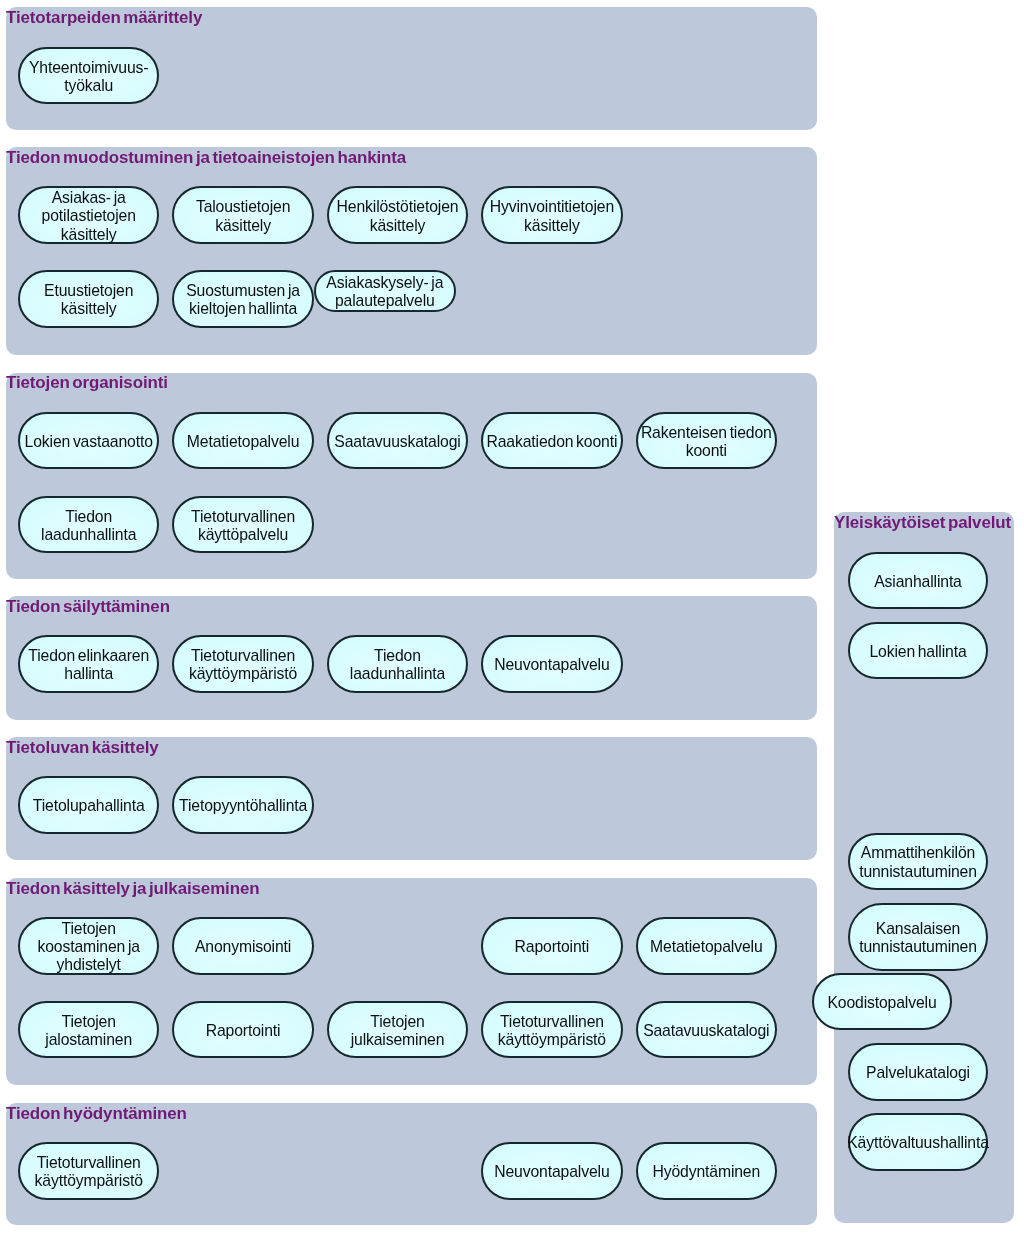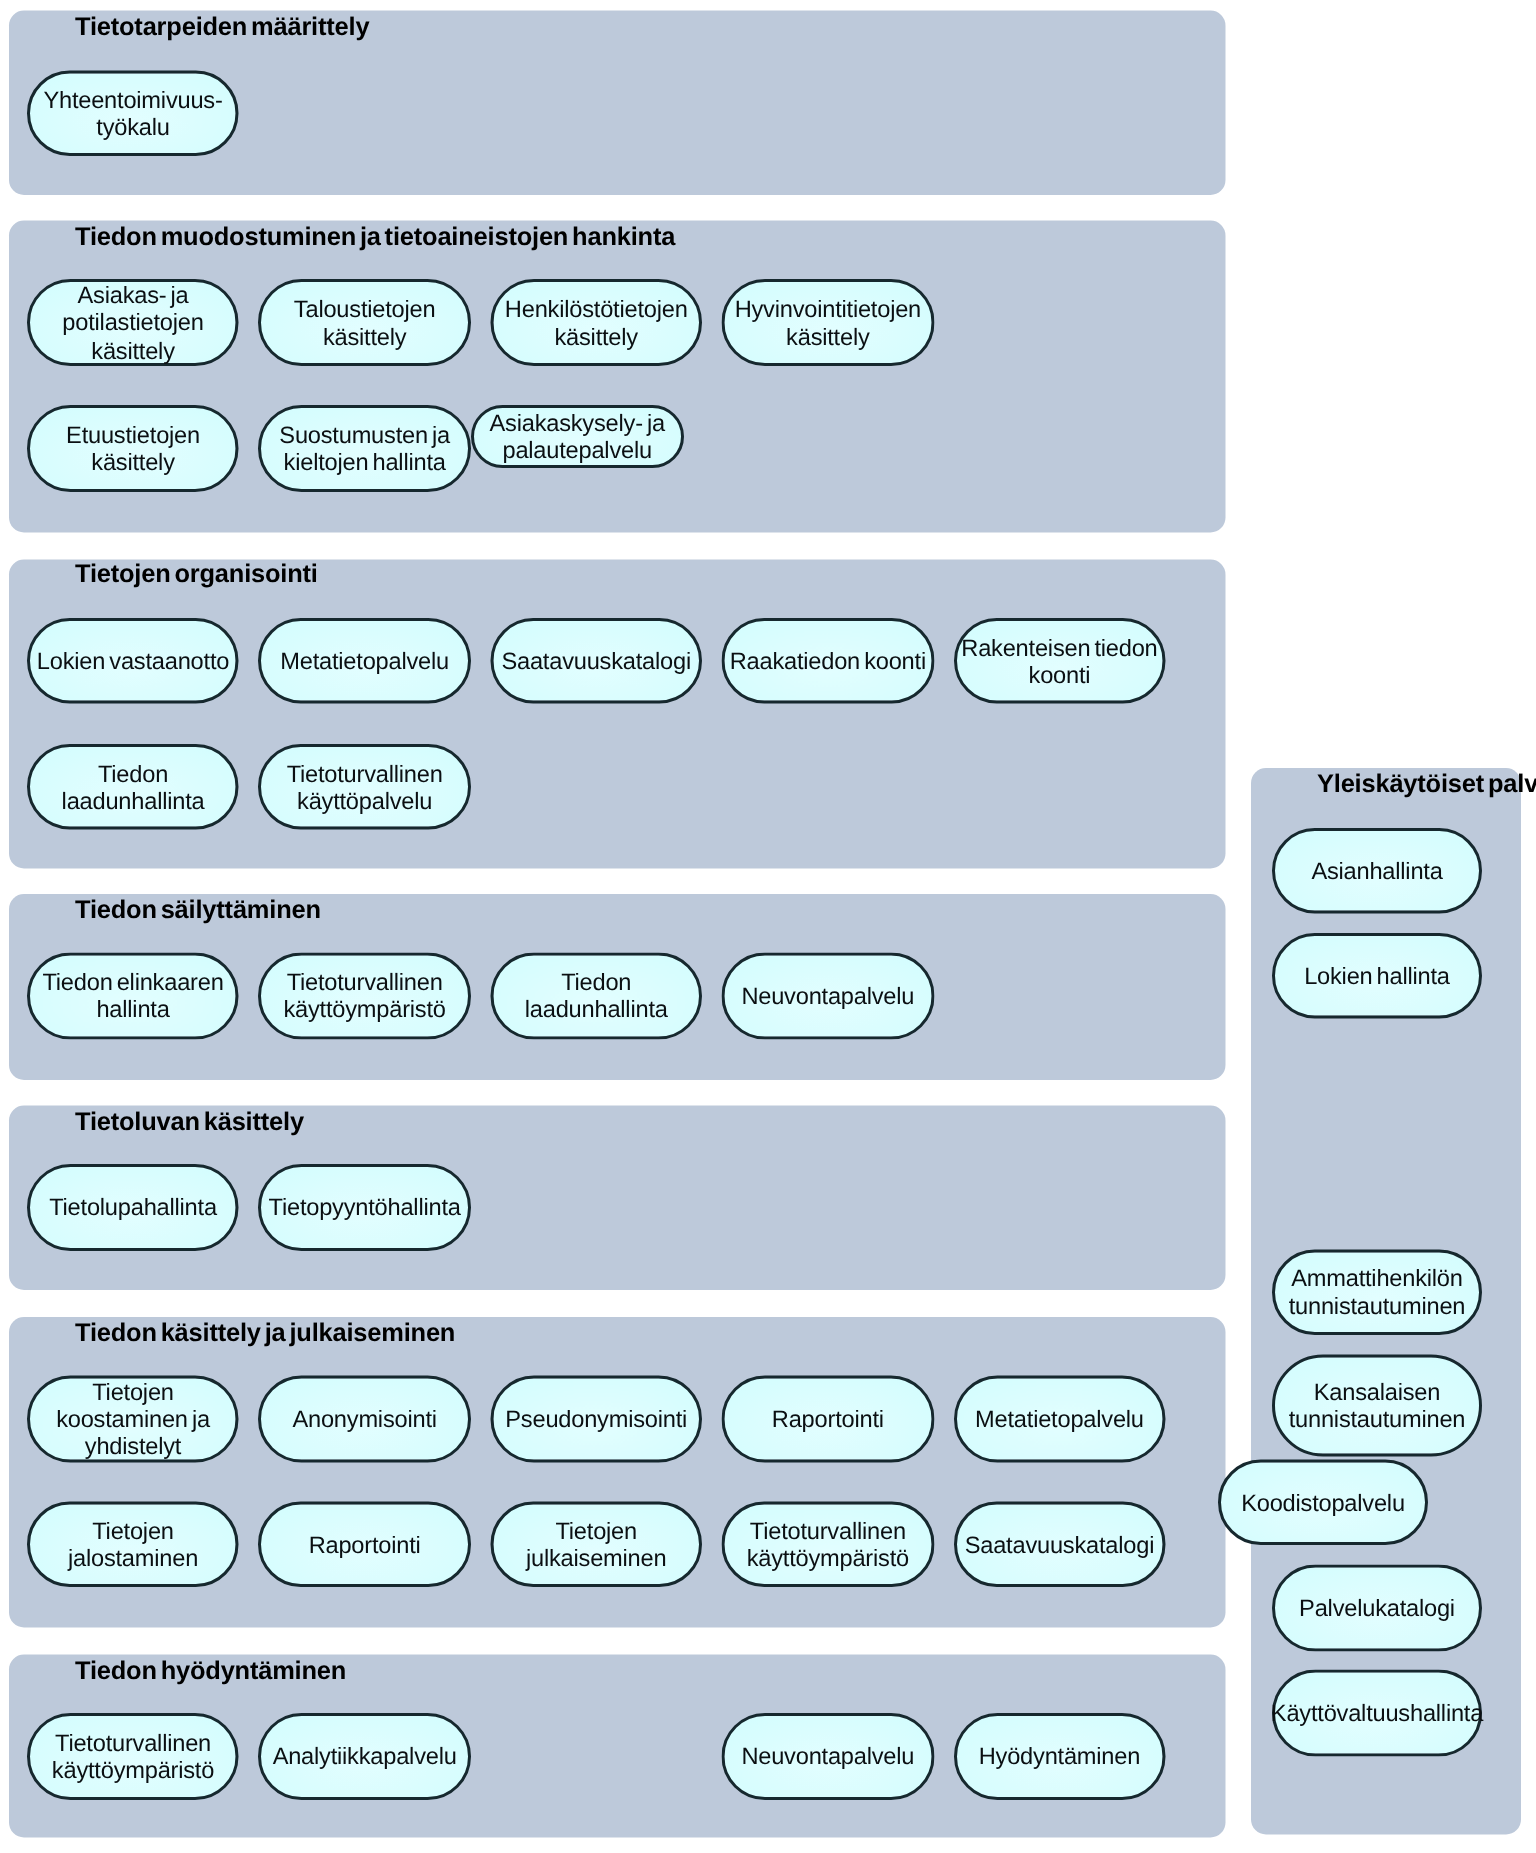--- a/index.html
+++ b/index.html
@@ -19,26 +19,25 @@
     border-radius:10px;
     box-sizing:border-box;
   }
   
   .group-title{
     position:absolute;
     font-weight:bold;
     font-size:16.95px;
     letter-spacing:-0.115px;
     word-spacing:-2.0px;
-    color:#000000;
+    color:#701a75;
     white-space:nowrap;
     line-height:1;
     -webkit-font-smoothing:antialiased;
     transform:translateZ(0);
-    padding-left:44px;
   }
   
   .pill{
     position:absolute;
     box-sizing:border-box;
     border:2px solid #16282e;
     border-radius:999px;
     background:radial-gradient(72% 84% at 50% 58%,
                                #e2feff 0%, #dbfdfe 45%, #d6fdfe 74%, #d1fcfe 100%);
     display:flex;align-items:center;justify-content:center;
@@ -154,23 +153,20 @@
   <div class="group" style="left:6px;top:877.6px;width:811.3px;height:207.1px"></div>
   <div class="group-title" style="left:6px;top:880.5px">Tiedon käsittely ja julkaiseminen</div>
   <div class="pill" style="left:17.9px;top:916.95px;width:141.6px;height:57.6px">
       <span class="lbl">Tietojen
 koostaminen ja
 yhdistelyt</span>
     </div>
   <div class="pill" style="left:172.3px;top:916.95px;width:141.6px;height:57.6px">
       <span class="lbl">Anonymisointi</span>
     </div>
-  <div class="pill" style="left:326.7px;top:916.95px;width:141.6px;height:57.6px">
-      <span class="lbl">Pseudonymisointi</span>
-    </div>
   <div class="pill" style="left:481.1px;top:916.95px;width:141.6px;height:57.6px">
       <span class="lbl">Raportointi</span>
     </div>
   <div class="pill" style="left:635.5px;top:916.95px;width:141.6px;height:57.6px">
       <span class="lbl">Metatietopalvelu</span>
     </div>
   <div class="pill" style="left:17.9px;top:1000.65px;width:141.6px;height:57.6px">
       <span class="lbl">Tietojen
 jalostaminen</span>
     </div>
@@ -187,23 +183,20 @@
     </div>
   <div class="pill" style="left:635.5px;top:1000.65px;width:141.6px;height:57.6px">
       <span class="lbl">Saatavuuskatalogi</span>
     </div>
 
   <div class="group" style="left:6px;top:1102.6px;width:811.3px;height:122.2px"></div>
   <div class="group-title" style="left:6px;top:1105.5px">Tiedon hyödyntäminen</div>
   <div class="pill" style="left:17.9px;top:1141.95px;width:141.6px;height:57.6px">
       <span class="lbl">Tietoturvallinen
 käyttöympäristö</span>
-    </div>
-  <div class="pill" style="left:172.3px;top:1141.95px;width:141.6px;height:57.6px">
-      <span class="lbl">Analytiikkapalvelu</span>
     </div>
   <div class="pill" style="left:481.1px;top:1141.95px;width:141.6px;height:57.6px">
       <span class="lbl">Neuvontapalvelu</span>
     </div>
   <div class="pill" style="left:635.5px;top:1141.95px;width:141.6px;height:57.6px">
       <span class="lbl">Hyödyntäminen</span>
     </div>
 
   <div class="group" style="left:834px;top:512.4px;width:179.5px;height:710.6px"></div>
   <div class="group-title" style="left:834px;top:515.3px">Yleiskäytöiset palvelut</div>

